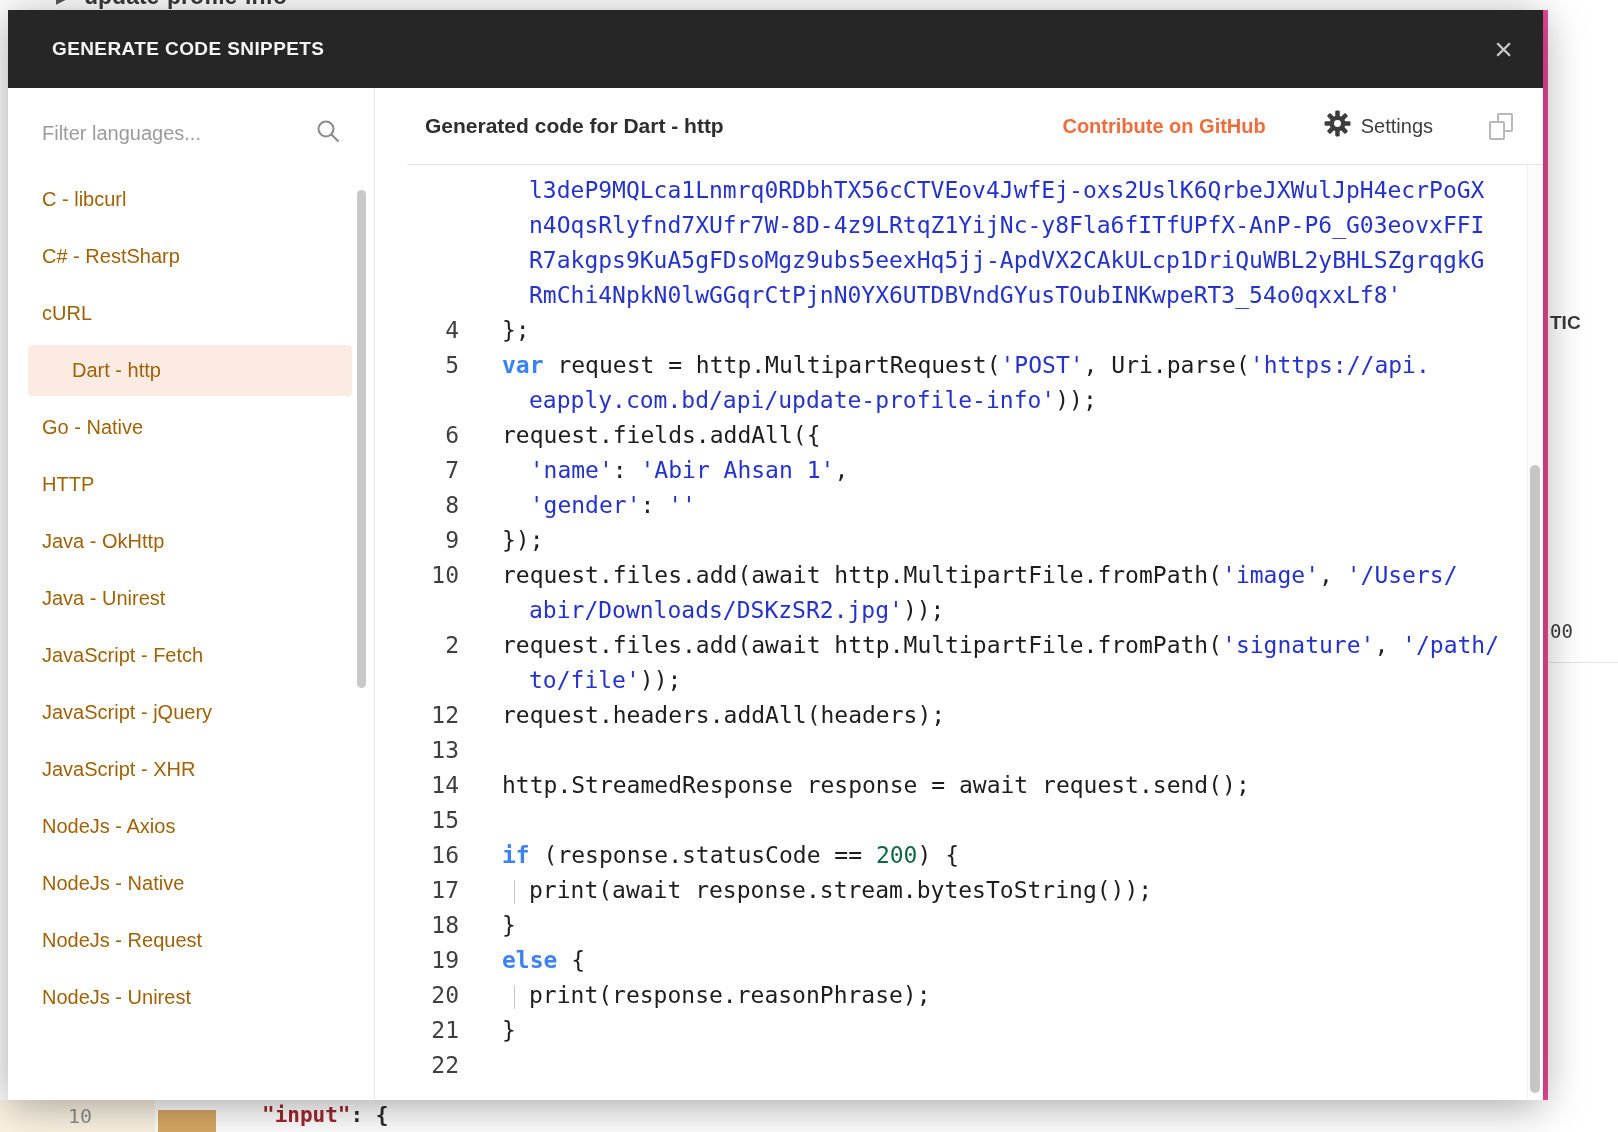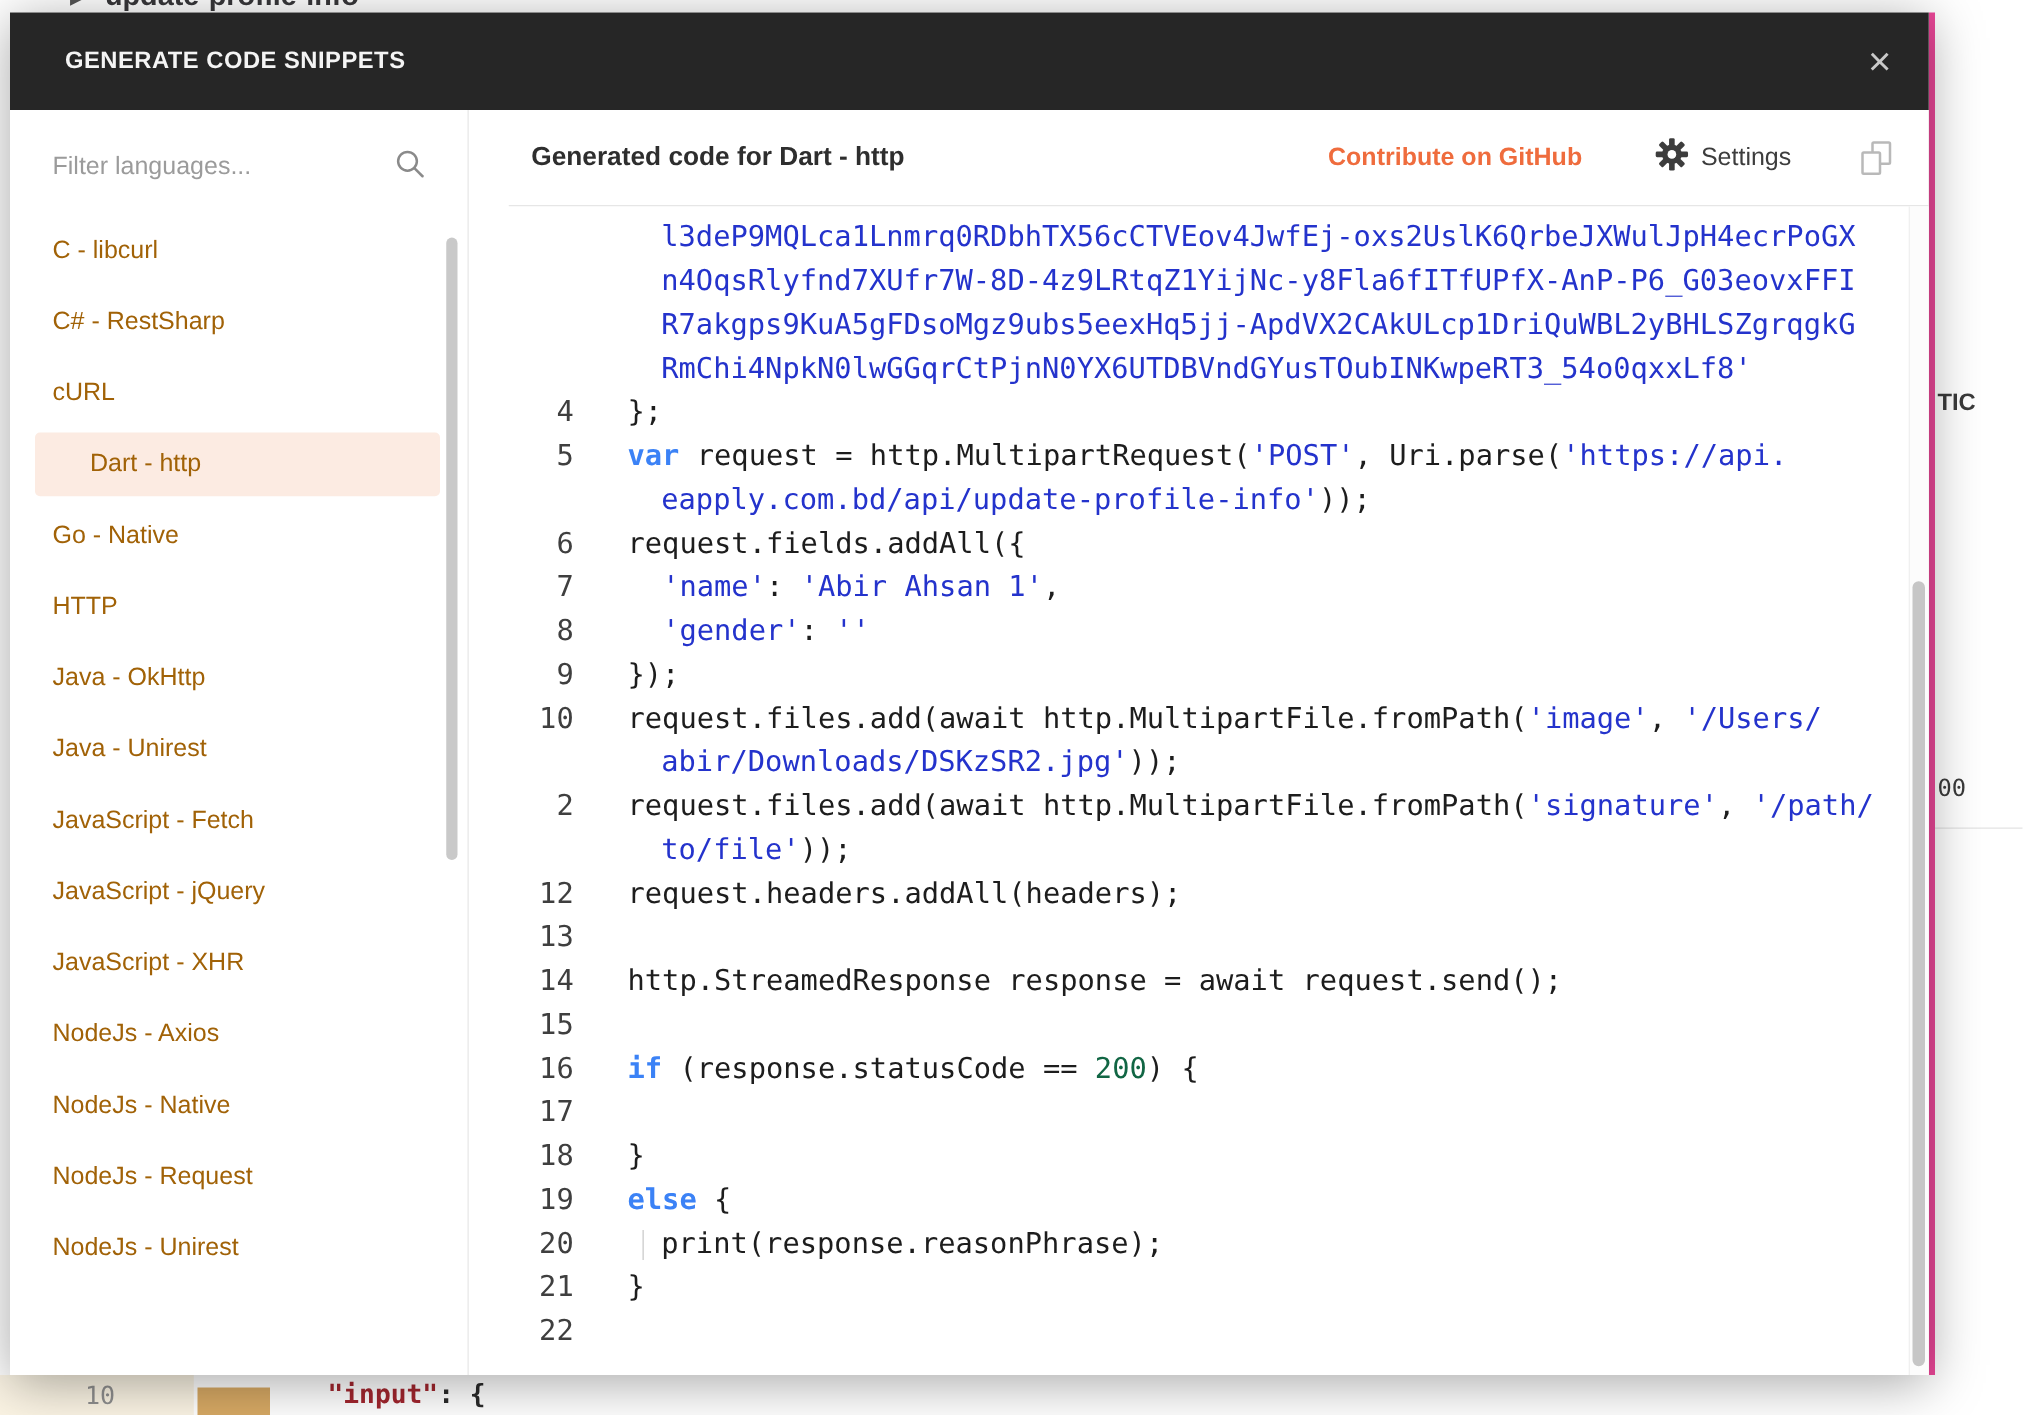--- a/index.html
+++ b/index.html
@@ -258,20 +258,21 @@
             <div class="code-row">
               <span class="ln">15</span>
               <span class="code-text"></span>
             </div>
             <div class="code-row">
               <span class="ln">16</span>
               <span class="code-text"><span class="tok-keyword">if</span><span class="tok-plain"> (response.statusCode == </span><span class="tok-number">200</span><span class="tok-plain">) {</span></span>
             </div>
             <div class="code-row">
               <span class="ln">17</span>
+              <span class="code-text"><span class="tok-guide"></span><span class="tok-plain">print(await response.stream.bytesToString());</span></span>
             </div>
             <div class="code-row">
               <span class="ln">18</span>
               <span class="code-text"><span class="tok-plain">}</span></span>
             </div>
             <div class="code-row">
               <span class="ln">19</span>
               <span class="code-text"><span class="tok-keyword">else</span><span class="tok-plain"> {</span></span>
             </div>
             <div class="code-row">

